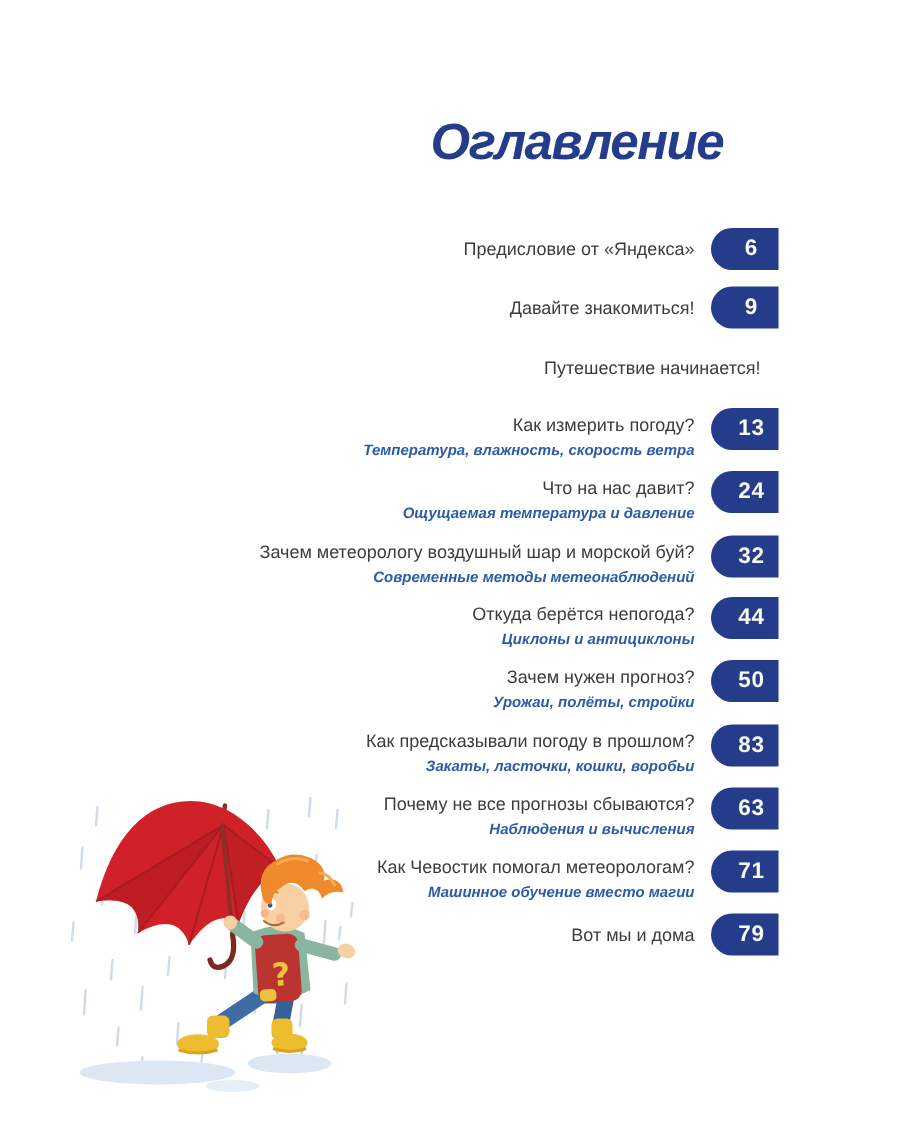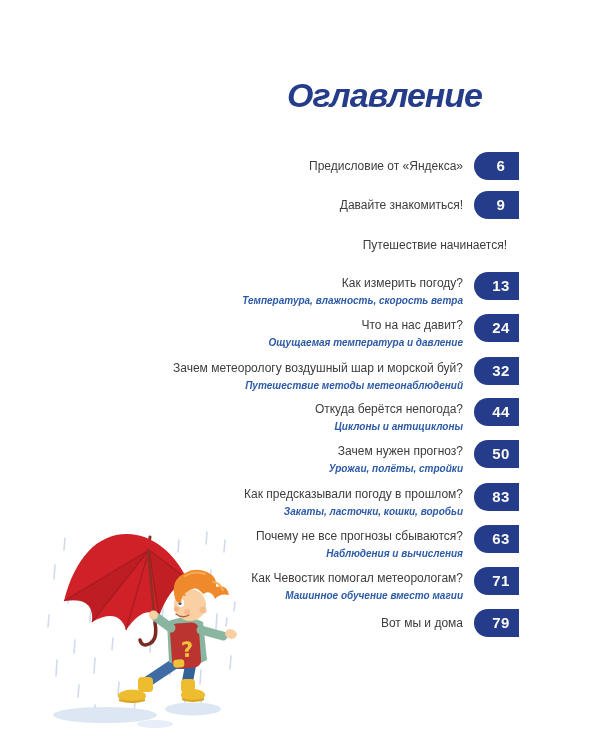--- a/index.html
+++ b/index.html
@@ -78,21 +78,21 @@
           <div class="entry-title">Что на нас давит?</div>
           <div class="entry-subtitle">Ощущаемая температура и давление</div>
         </div>
         <div class="pill">
           <span>24</span>
         </div>
       </div>
       <div class="row two" style="top: 357px;">
         <div class="titles">
           <div class="entry-title">Зачем метеорологу воздушный шар и морской буй?</div>
-          <div class="entry-subtitle">Путешествие методы метеонаблюдений</div>
+          <div class="entry-subtitle">Современные методы метеонаблюдений</div>
         </div>
         <div class="pill">
           <span>32</span>
         </div>
       </div>
       <div class="row two" style="top: 398px;">
         <div class="titles">
           <div class="entry-title">Откуда берётся непогода?</div>
           <div class="entry-subtitle">Циклоны и антициклоны</div>
         </div>

